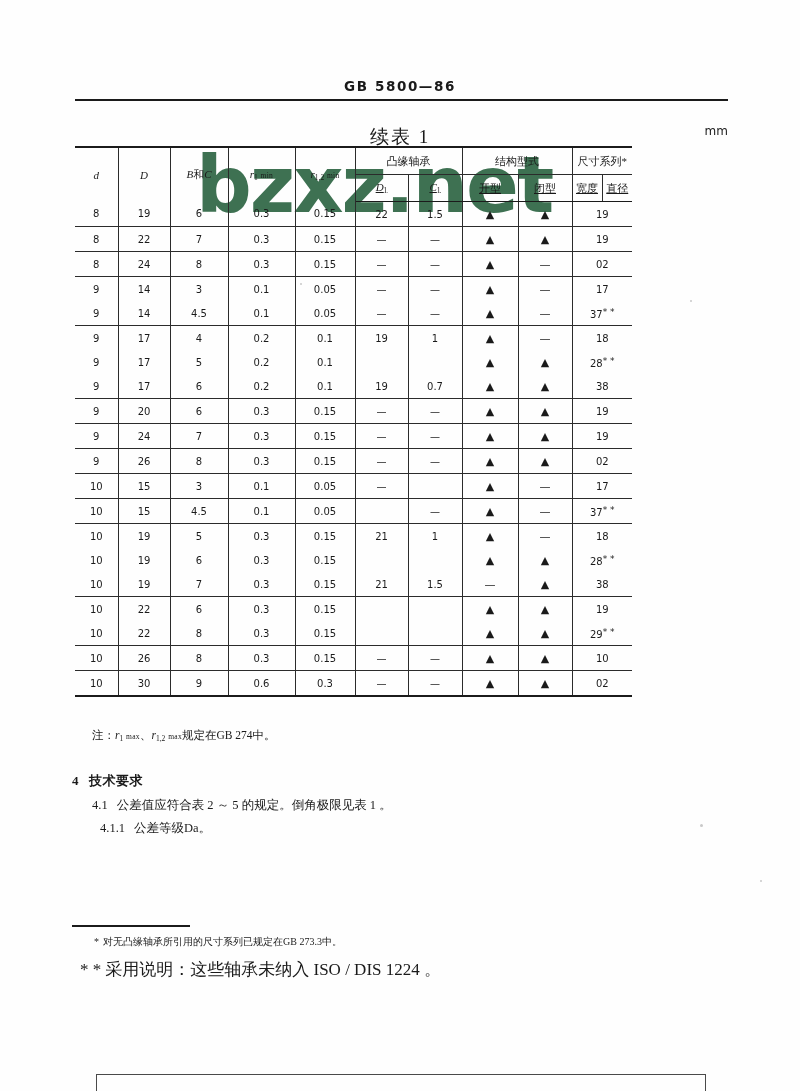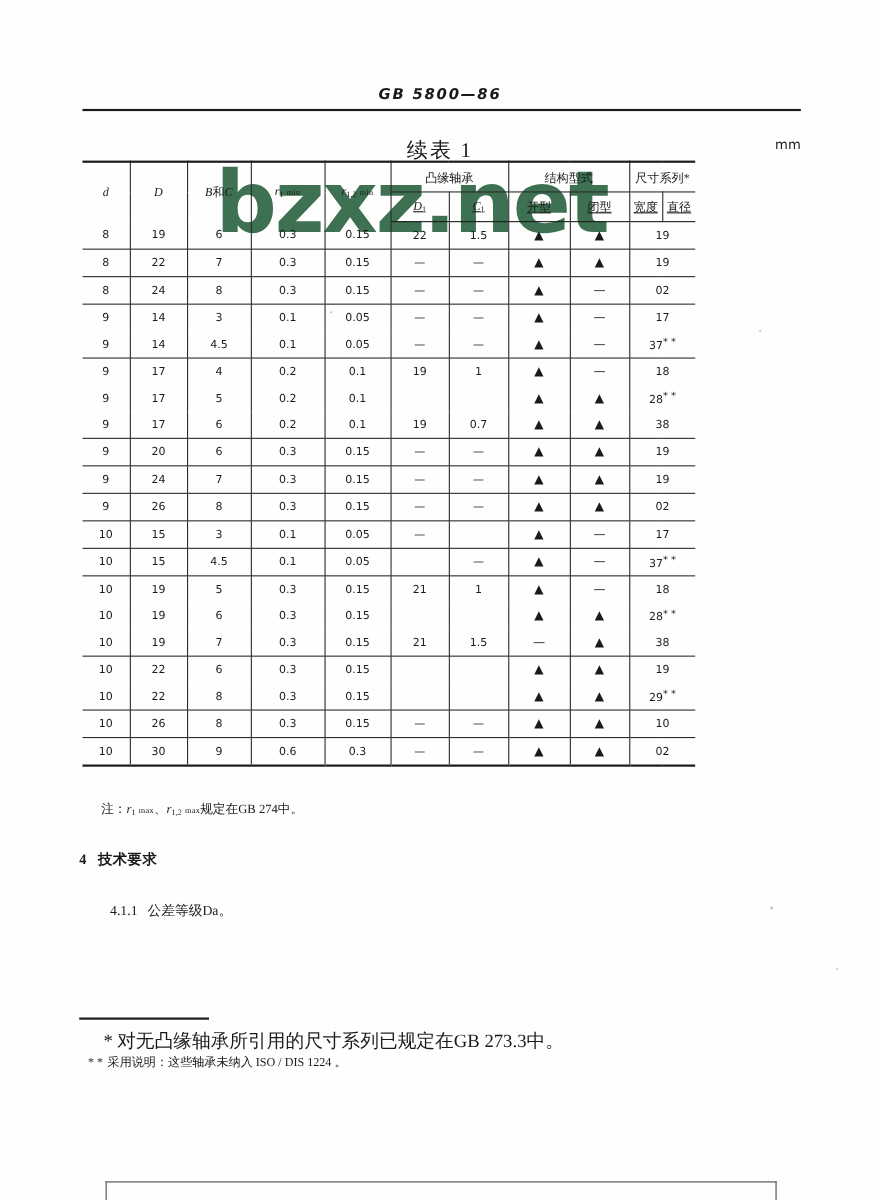--- a/index.html
+++ b/index.html
@@ -42,21 +42,20 @@
     position: absolute;
     top: 78px;
     left: 0;
     width: 800px;
     text-align: center;
     font-family: "DejaVu Sans", sans-serif;
     font-size: 13.5px;
     font-weight: 700;
     letter-spacing: 1.6px;
     z-index: 3;
-    font-style: italic;
   }
   .rule-top {
     position: absolute;
     left: 75px;
     top: 99px;
     width: 653px;
     height: 2px;
     background: #1b1b1b;
     z-index: 3;
   }
@@ -174,28 +173,28 @@
     top: 925px;
     width: 118px;
     height: 1.6px;
     background: #1b1b1b;
     z-index: 3;
   }
   .fn1 {
     position: absolute;
     left: 94px;
     top: 935px;
-    font-size: 17px;
+    font-size: 10px;
     z-index: 3;
   }
   .fn2 {
     position: absolute;
     left: 80px;
     top: 958px;
-    font-size: 11px;
+    font-size: 17px;
     z-index: 3;
   }
   .fn-mark { margin-right: 4px; }
 
   .bottom-box {
     position: absolute;
     left: 96px;
     top: 1074px;
     width: 608px;
     height: 40px;
@@ -504,20 +503,23 @@
   </div>
 
   <div class="note">
     <span>注：</span><span class="ital">r</span><span class="sub">1</span> <span class="smcap">max</span><span>、</span><span class="ital">r</span><span class="sub">1,2</span> <span class="smcap">max</span><span>规定在GB&nbsp;274中。</span>
   </div>
 
   <div class="sec-h">
     <span class="num">4</span><span>技术要求</span>
   </div>
 
+  <div class="p1">
+    <span class="num">4.1</span><span>公差值应符合表 2 ～ 5 的规定。倒角极限见表 1 。</span>
+  </div>
 
   <div class="p2">
     <span class="num">4.1.1</span><span>公差等级Da。</span>
   </div>
 
   <div class="fn-rule"></div>
   <div class="fn1">
     <span class="fn-mark">*</span><span>对无凸缘轴承所引用的尺寸系列已规定在GB 273.3中。</span>
   </div>
   <div class="fn2">

